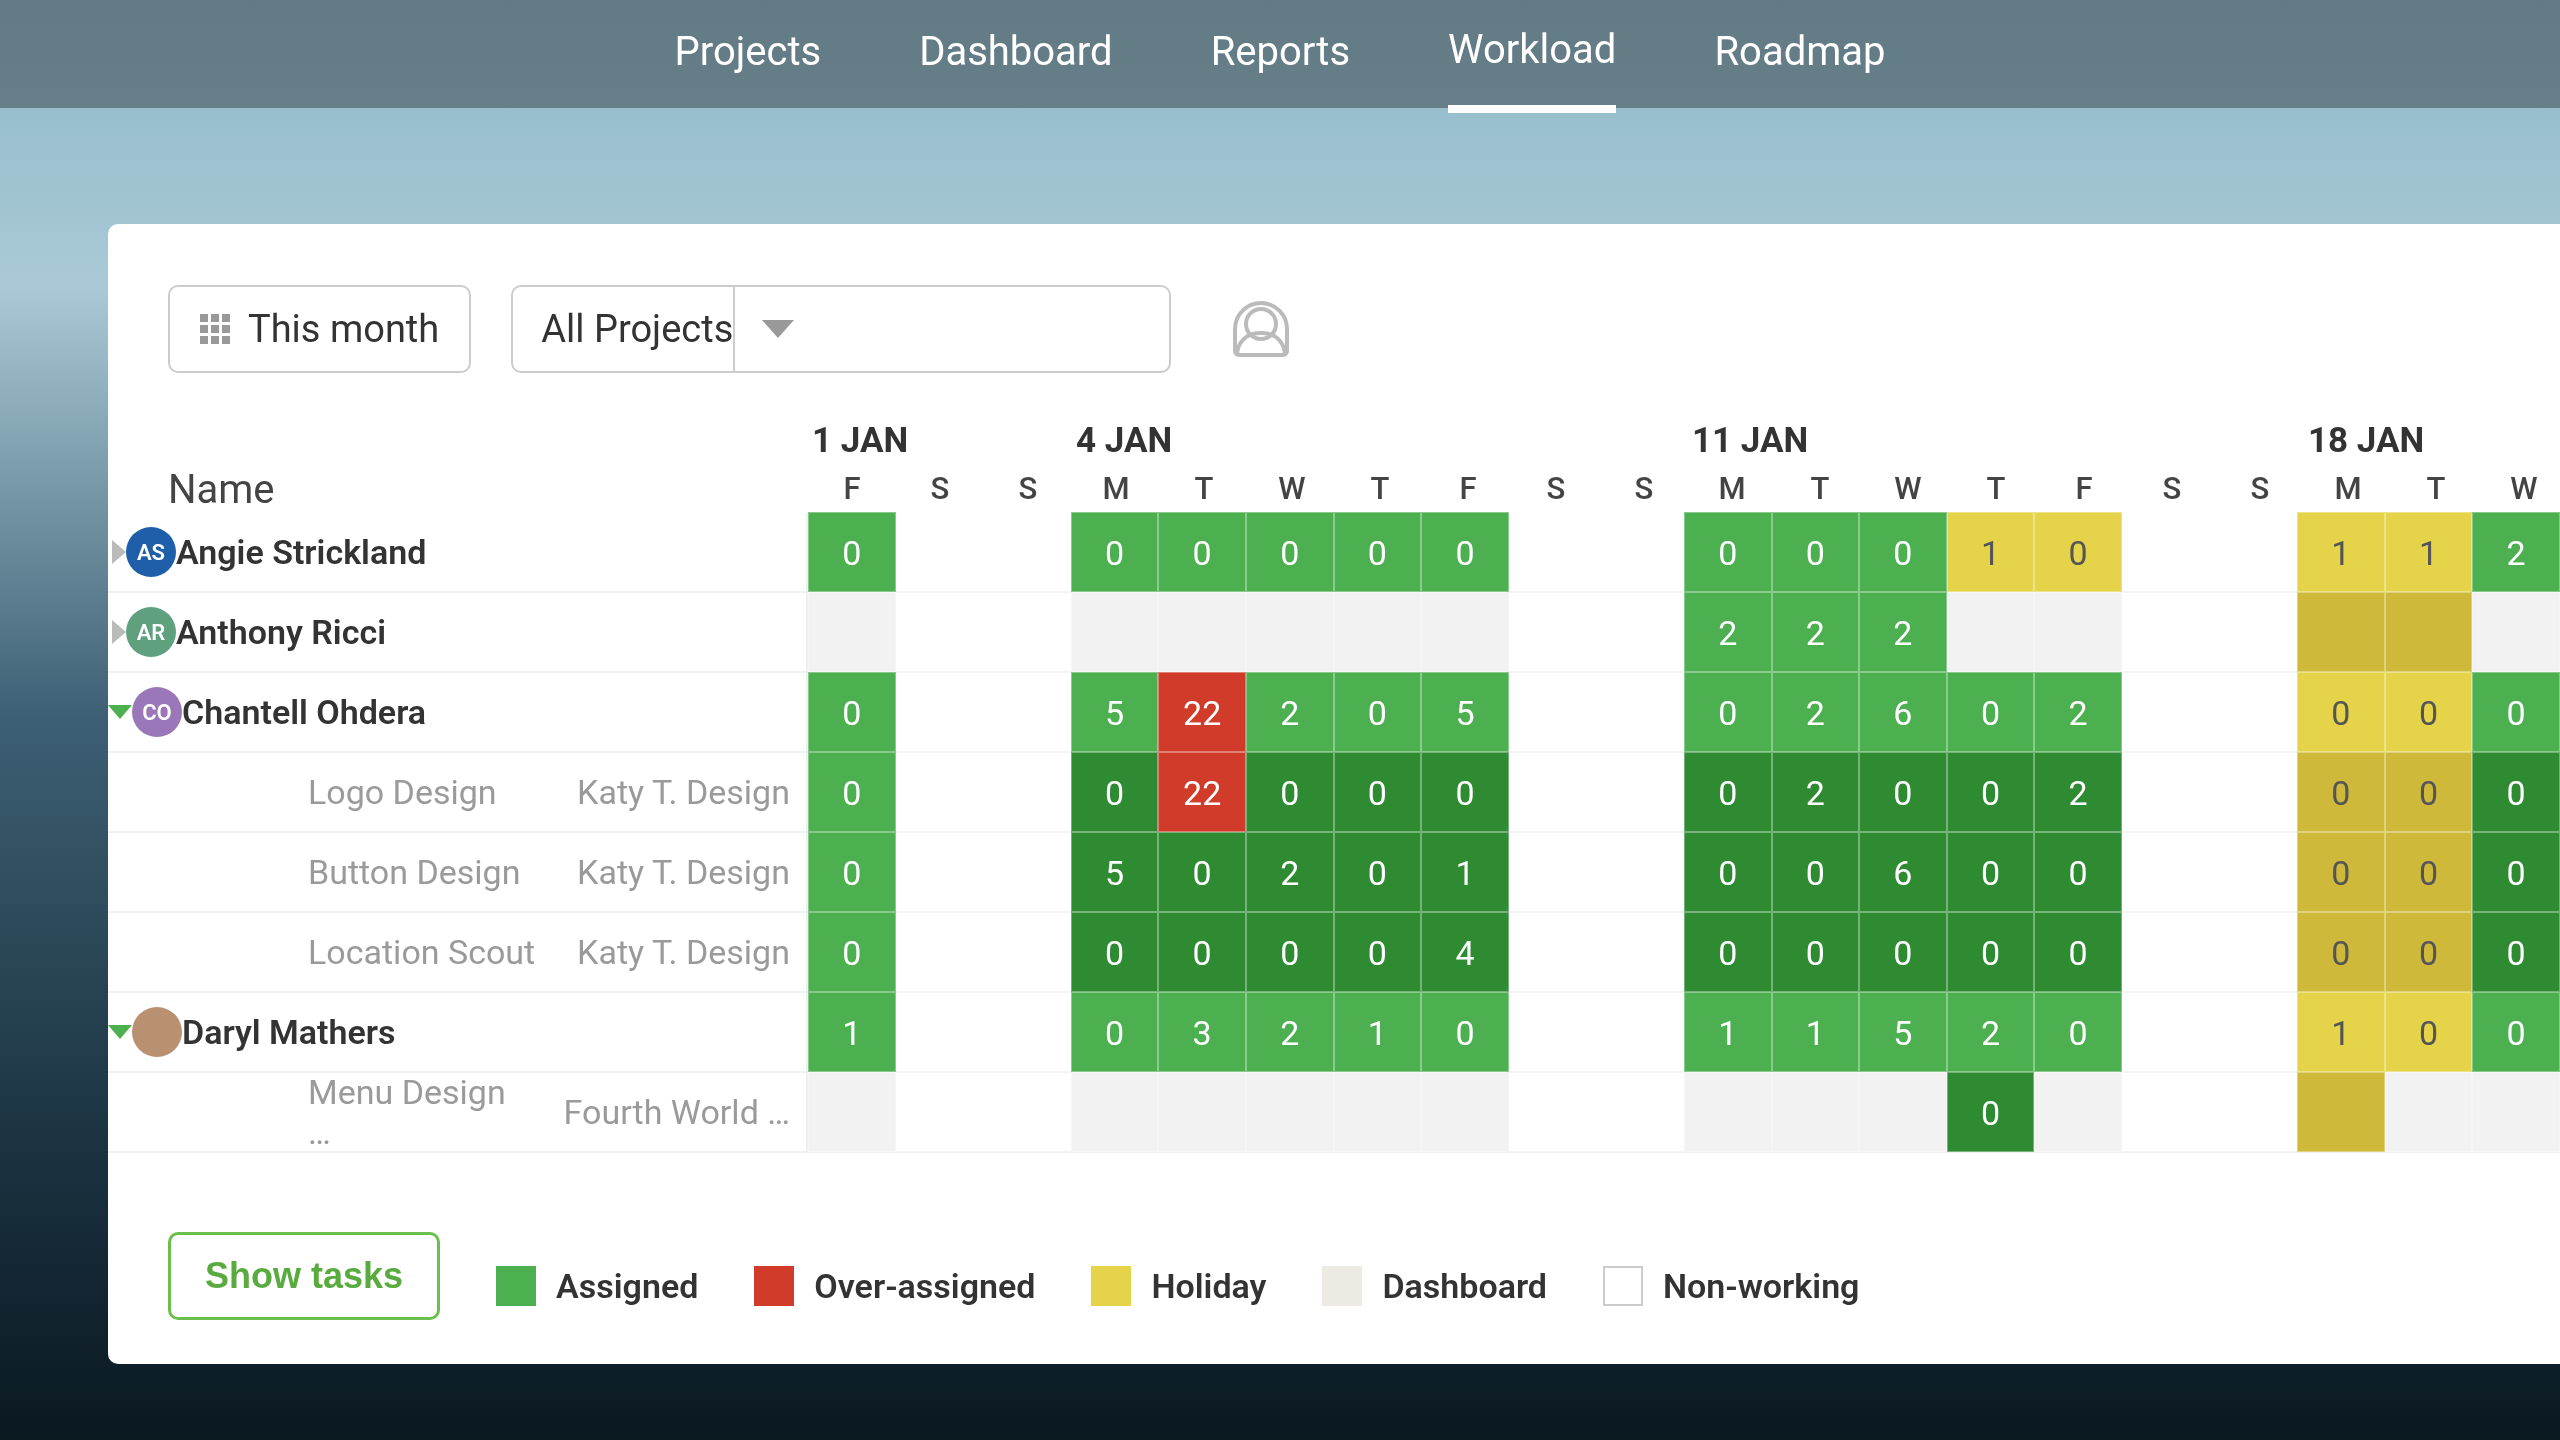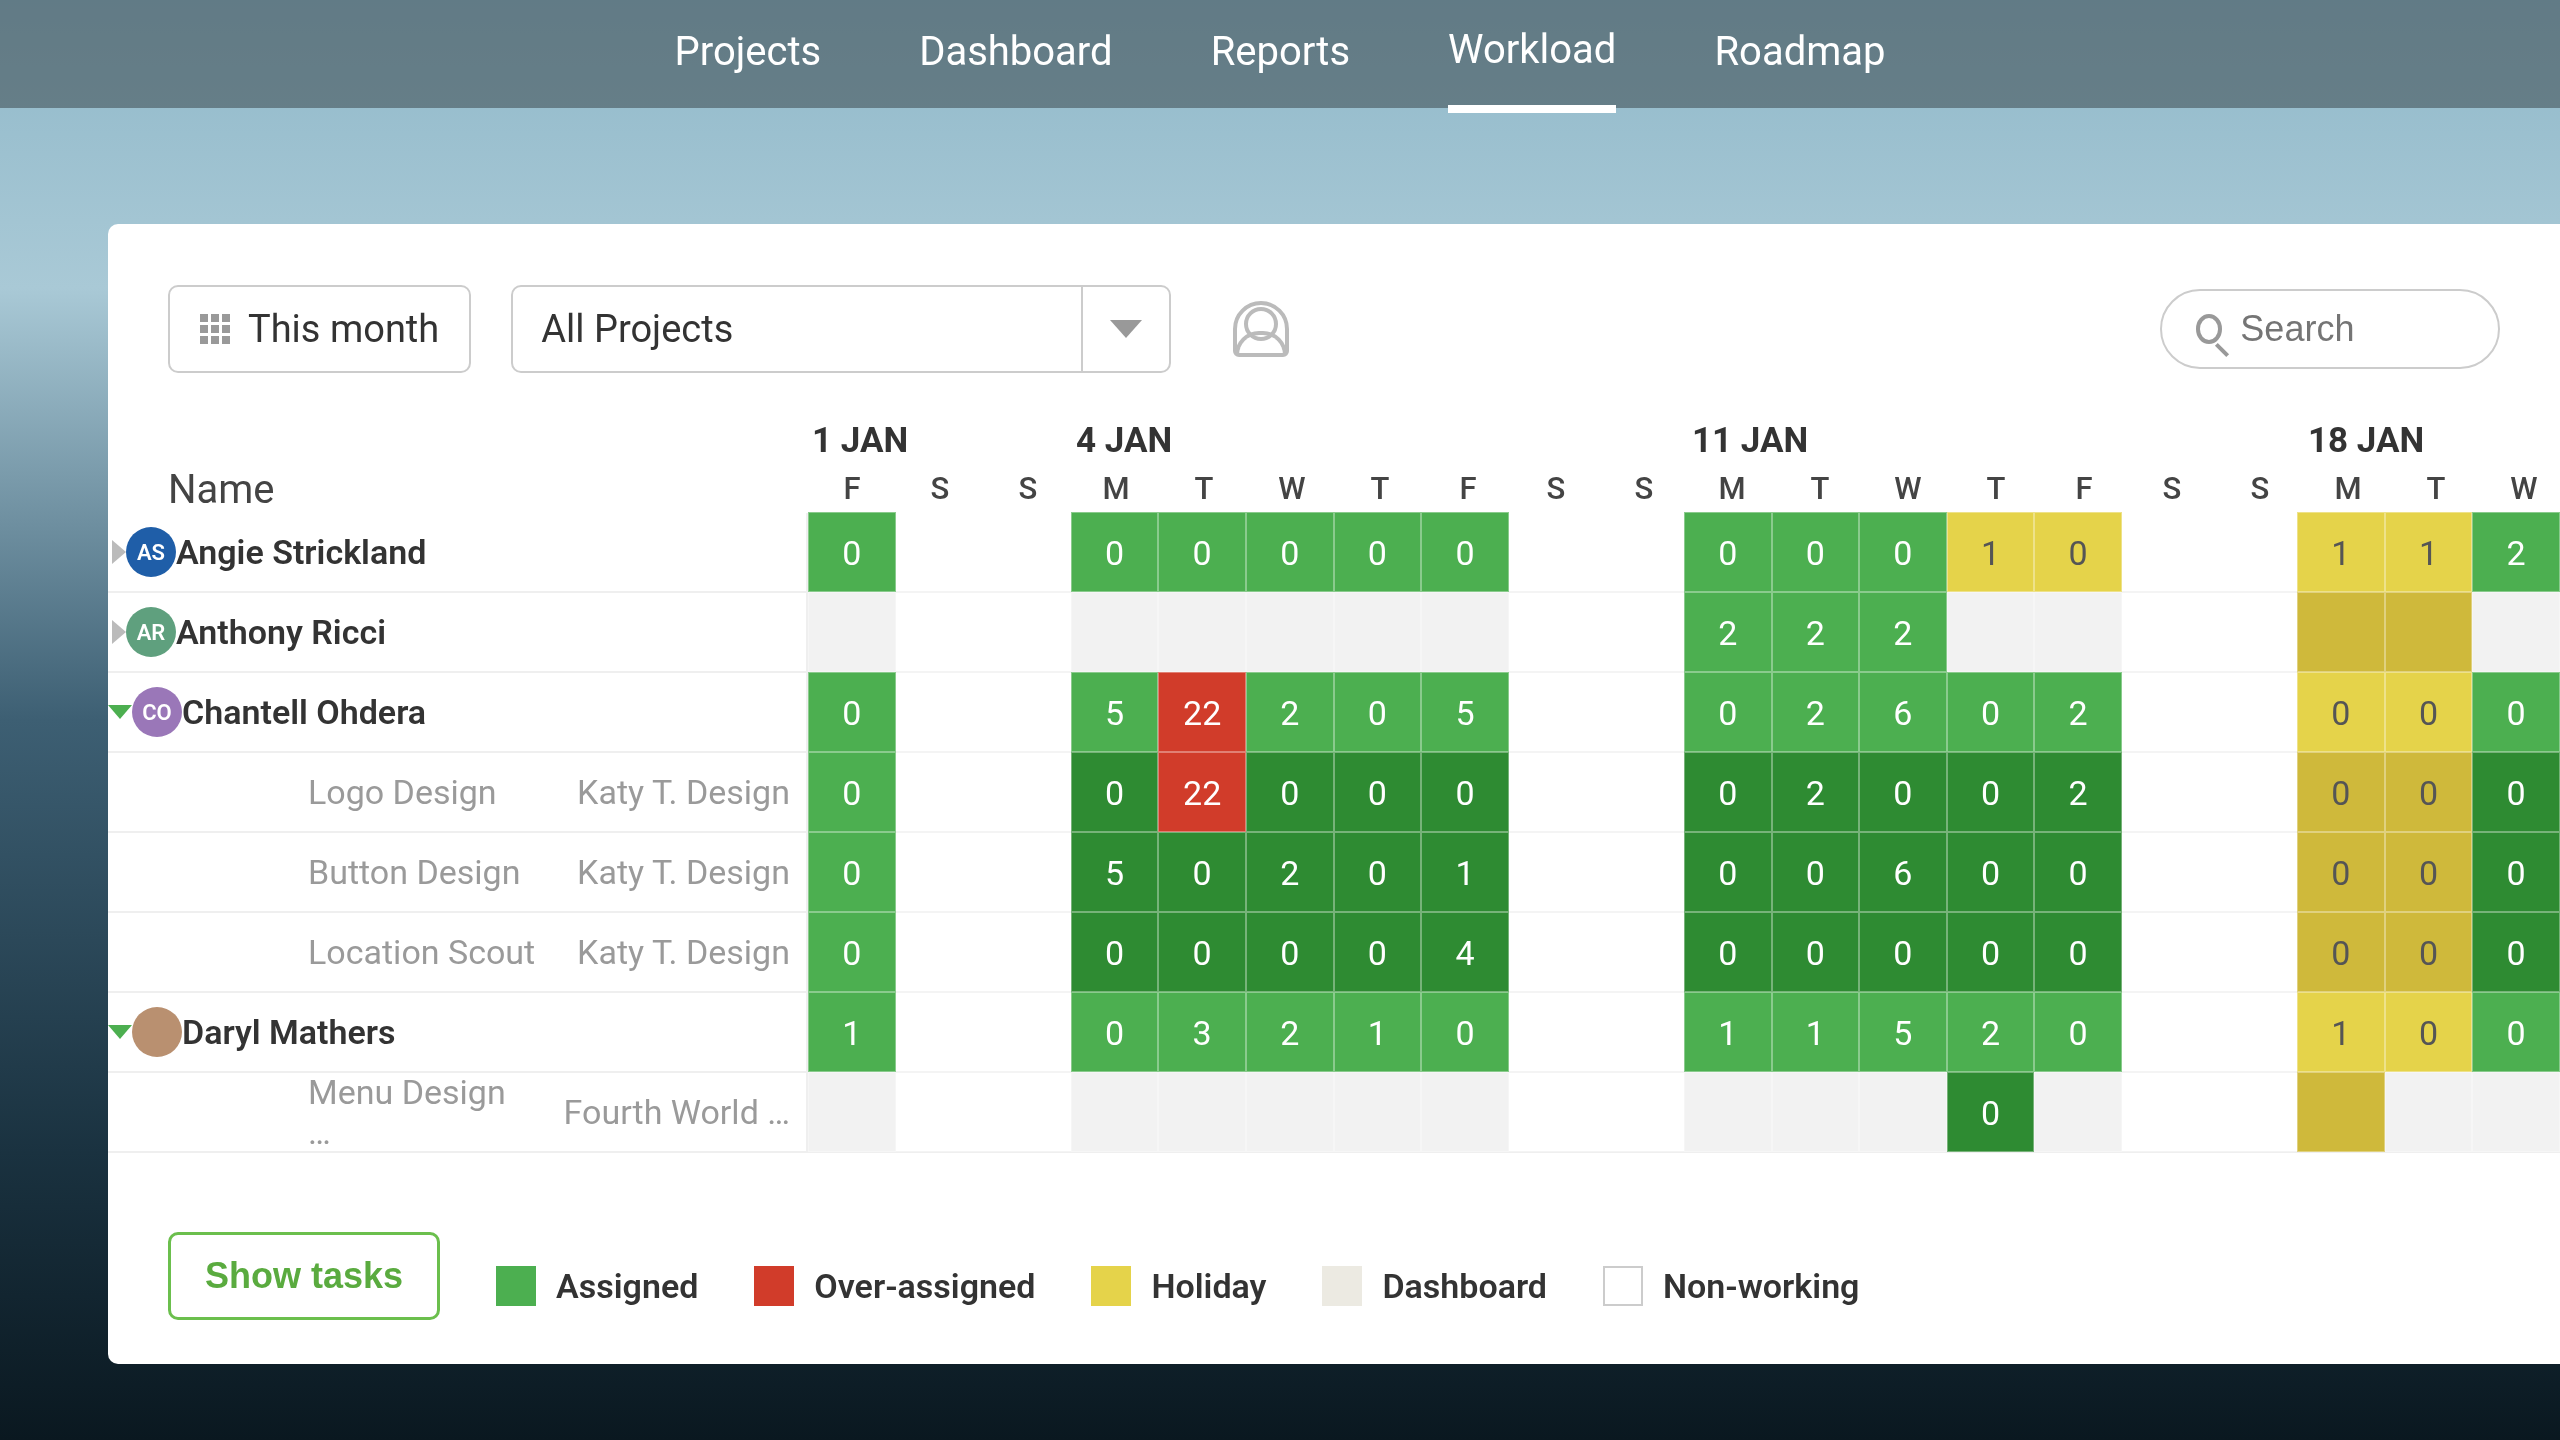--- a/index.html
+++ b/index.html
@@ -72,21 +72,21 @@
   grid-template-columns: repeat(3, 1fr);
   grid-template-rows: repeat(3, 1fr);
   gap: 3px;
 }
 .btn-pill .grid-icon span {
   background: #999;
 }
 .dropdown {
   display: flex;
   align-items: center;
-  justify-content: space-between;
+  justify-content: flex-start;
   border: 2px solid #ccc;
   border-radius: 10px;
   height: 88px;
   width: 660px;
   padding: 0 0 0 28px;
   font-size: 38px;
   color: #333;
   cursor: pointer;
   background: #fff;
 }
@@ -331,24 +331,20 @@
       </span>
       <span>This month</span>
     </div>
     <div class="dropdown">
       <span>All Projects</span>
       <span class="caret-box">
           <span class="caret-down"></span>
         </span>
     </div>
     <div class="person-icon"></div>
-    <div class="search">
-      <span class="search-icon"></span>
-      <input placeholder="Search" style="">
-    </div>
   </div>
 
   <div class="grid">
     <div class="header-row">
       <div class="name-col name-header">Name</div>
       <div id="weeks-header" style="display:flex">
           <div class="week-block">
             <div class="week-label">1 JAN</div>
             <div class="days">
               <div class="day-head">F</div>

